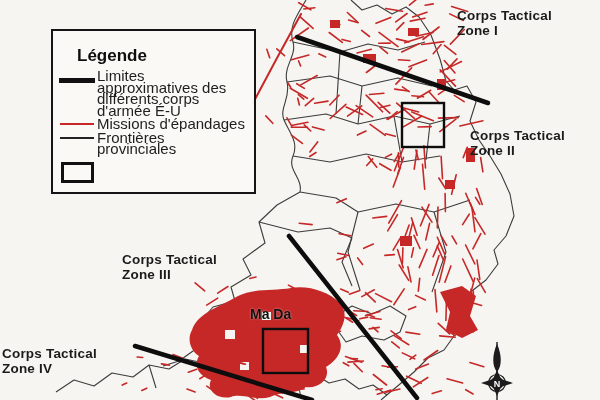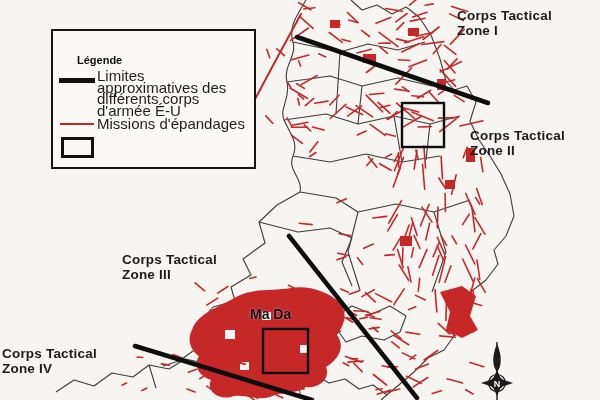--- a/index.html
+++ b/index.html
@@ -8,21 +8,21 @@
   .stage{position:relative;width:600px;height:400px;background:var(--paper,#f6f5f1);overflow:hidden}
   .map-svg{position:absolute;left:0;top:0;width:600px;height:400px}
 
   .zone-label{position:absolute;font-weight:bold;font-size:13.5px;line-height:15px;
     color:#1b1b1b;white-space:pre-line;letter-spacing:.2px}
   .place-label{position:absolute;font-weight:bold;font-size:14px;color:#101010;
     text-shadow:0 0 2px rgba(255,255,255,.6)}
 
   .legend{position:absolute;left:51px;top:29px;width:205px;min-height:134px;
     background:rgba(250,249,246,.97);border:2px solid #151515;padding:5px 5px 7px 4px}
-  .legend-title{font-weight:bold;font-size:11px;color:#0e0e0e;margin:18px 0 4px 20px}
+  .legend-title{font-weight:bold;font-size:17px;color:#0e0e0e;margin:10px 0 4px 20px}
   .legend-row{display:flex;margin-bottom:2px}
   .sym-col{width:40px;flex:0 0 40px;display:flex;justify-content:center;align-items:flex-start}
   .legend-label{font-size:15px;line-height:11.5px;color:#1e1e1e;flex:1;padding-right:2px}
   .sym-thick{width:36px;height:5px;background:#111;margin-top:8px}
   .sym-red{width:34px;height:2px;background:var(--spray,#c62828);margin-top:5px}
   .sym-thin{width:34px;height:2px;background:#222;margin-top:5px}
   .sym-rect{width:33px;height:21px;border:3px solid #111;margin-top:5px;background:transparent}
 
   .province{fill:none;stroke:#3c3c3c;stroke-width:1.1;stroke-linejoin:round}
   .spray-stroke{stroke:var(--spray,#c62828);stroke-width:1.6;stroke-linecap:round;fill:none}
@@ -383,18 +383,24 @@
       <span class="legend-label">Limites approximatives des différents corps d'armée É-U</span>
     </div>
     <div class="legend-row">
       <span class="sym-col">
           <span class="sym-red"></span>
         </span>
       <span class="legend-label">Missions d'épandages</span>
     </div>
     <div class="legend-row">
       <span class="sym-col">
+          <span class="sym-thin"></span>
+        </span>
+      <span class="legend-label">Frontières provinciales</span>
+    </div>
+    <div class="legend-row">
+      <span class="sym-col">
           <span class="sym-rect"></span>
         </span>
     </div>
   </div>
 
 </div>
 
 </body></html>

